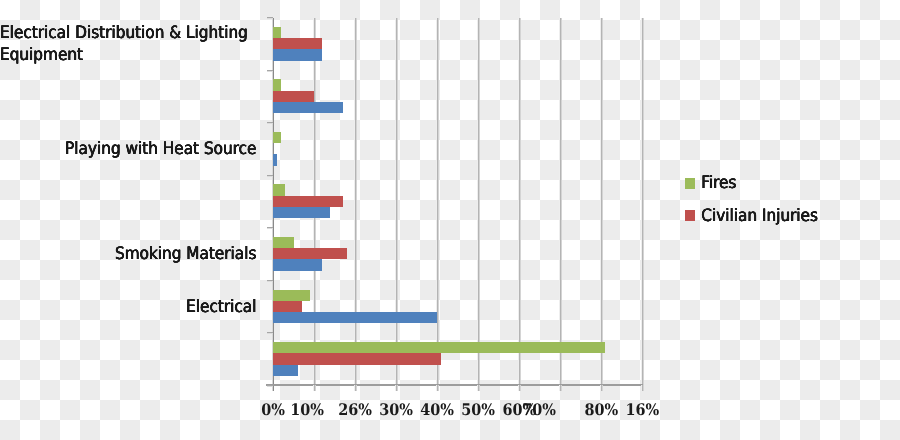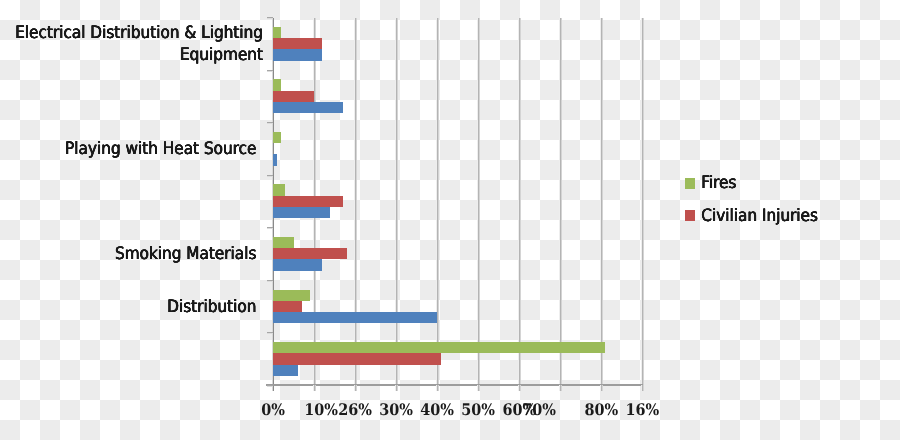--- a/index.html
+++ b/index.html
@@ -34,21 +34,21 @@
   .bar.s1{background:#c0504d;}
   .bar.s2{background:#4f81bd;}
 
   
   .catlabel{
     position:absolute;right:643.6px;width:250px;text-align:right;
     font-family:"DejaVu Sans", sans-serif;font-stretch:condensed;
     font-size:17px;line-height:21.5px;color:#1a1a1a;white-space:nowrap;
     text-shadow:0.3px 0 0 #1a1a1a,-0.3px 0 0 #1a1a1a,0 0.3px 0 #1a1a1a,0 -0.3px 0 #1a1a1a;
   }
-  .catlabel.two-line{left:8px;right:auto;width:255px;text-align:right;}
+  .catlabel.two-line{left:0;right:auto;width:255px;text-align:left;}
 
   
   .ticklabel{
     position:absolute;top:399.5px;width:60px;text-align:center;
     font-family:"DejaVu Serif", serif;font-stretch:condensed;font-weight:bold;
     font-size:16px;color:#1a1a1a;
   }
 
   
   .legend-item{position:absolute;left:685.2px;display:flex;align-items:center;}
@@ -123,24 +123,24 @@
   <div class="bar s1" style="top: 300.76px; width: 28.728px; background: rgb(192, 80, 77);"></div>
   <div class="bar s2" style="top: 312.01px; width: 164.16px; background: rgb(79, 129, 189);"></div>
 
   <div class="bar s0" style="top: 342.03px; width: 332.424px; background: rgb(155, 187, 89);"></div>
   <div class="bar s1" style="top: 353.28px; width: 168.264px; background: rgb(192, 80, 77);"></div>
   <div class="bar s2" style="top: 364.53px; width: 24.624px; background: rgb(79, 129, 189);"></div>
 
   <div class="catlabel two-line" style="top:23.4px"><span>Electrical Distribution &amp; Lighting</span><br><span>Equipment</span></div>
   <div class="catlabel" style="top:139.0px">Playing with Heat Source</div>
   <div class="catlabel" style="top:244.1px">Smoking Materials</div>
-  <div class="catlabel" style="top:296.7px">Distribution</div>
+  <div class="catlabel" style="top:296.7px">Electrical</div>
 
   <div class="ticklabel" style="left:243.00px">0%</div>
-  <div class="ticklabel" style="left:291px">10%</div>
+  <div class="ticklabel" style="left:277px">10%</div>
   <div class="ticklabel" style="left:325.08px">26%</div>
   <div class="ticklabel" style="left:366.12px">30%</div>
   <div class="ticklabel" style="left:407.16px">40%</div>
   <div class="ticklabel" style="left:448.20px">50%</div>
   <div class="ticklabel" style="left:489.24px">60%</div>
   <div class="ticklabel" style="left:509px">70%</div>
   <div class="ticklabel" style="left:571.32px">80%</div>
   <div class="ticklabel" style="left:612.36px">16%</div>
 
   <div class="legend-item" style="top:173.2px">

